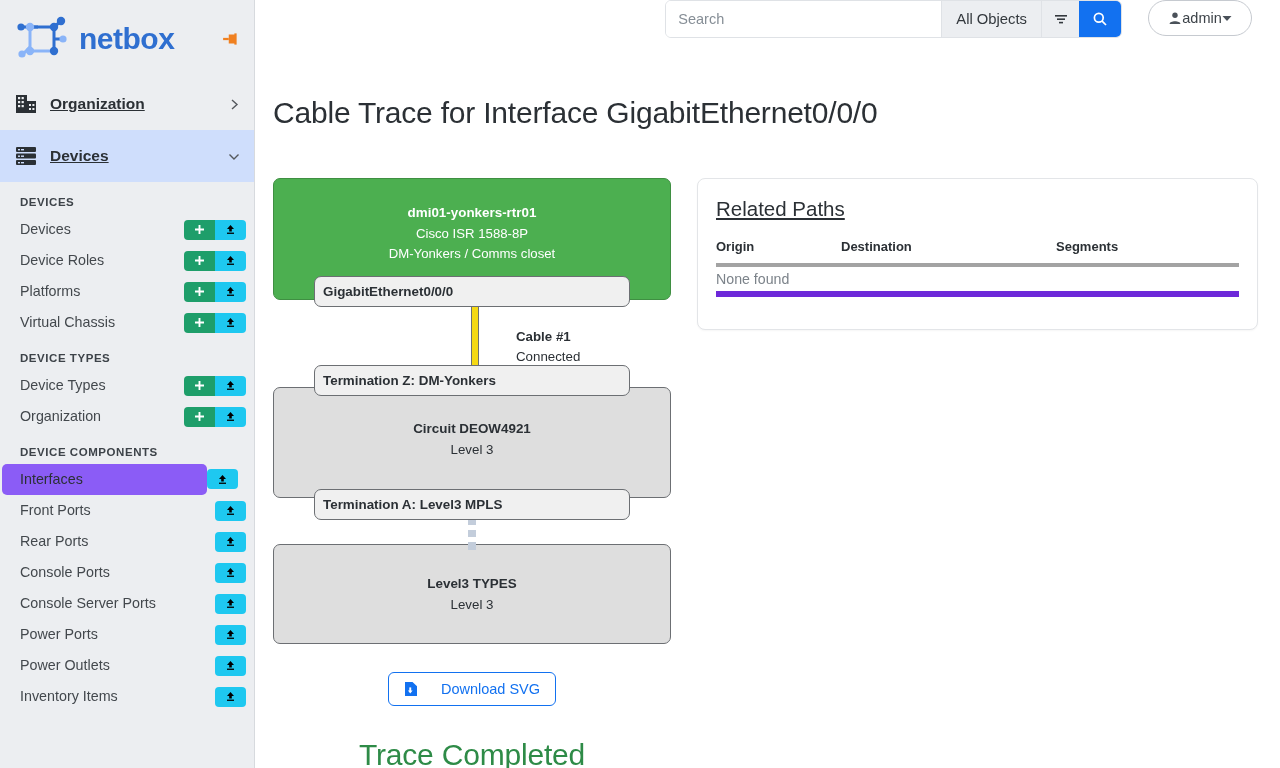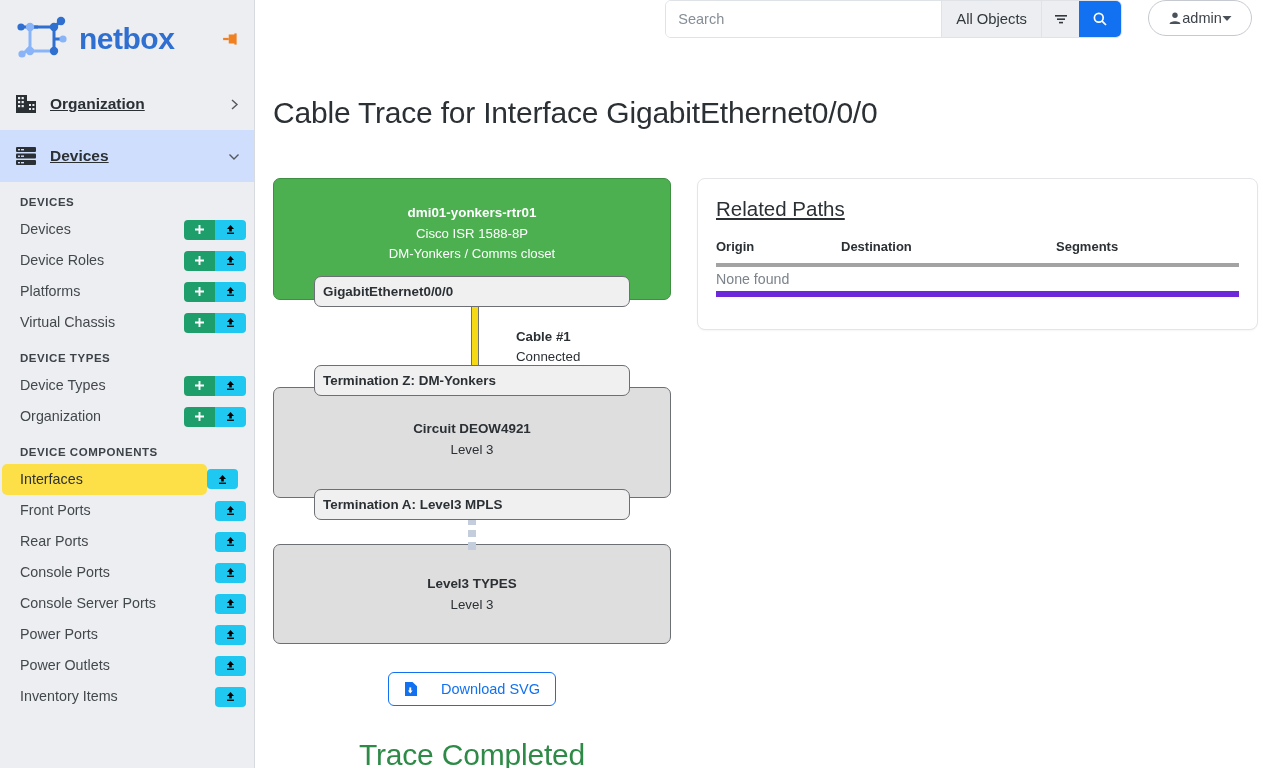--- a/index.html
+++ b/index.html
@@ -71,21 +71,21 @@
     padding-left: 20px;
     position: relative;
   }
   .nav-item .ni-label {
     font-size: 14.3px;
     color: #43484d;
     flex: 1;
     padding: 3px 0 4px 0;
   }
   .nav-item.selected {
-    background: #fde047;
+    background: #8b5cf6;
     border-radius: 5px;
     margin-left: 2px;
     padding-left: 18px;
     width: 205px;
   }
   .nav-item.selected .ni-label { color: #2b3035; }
 
   .btn-grp { display: flex; flex: none; }
   .mini-btn {
     width: 31px; height: 20px;

